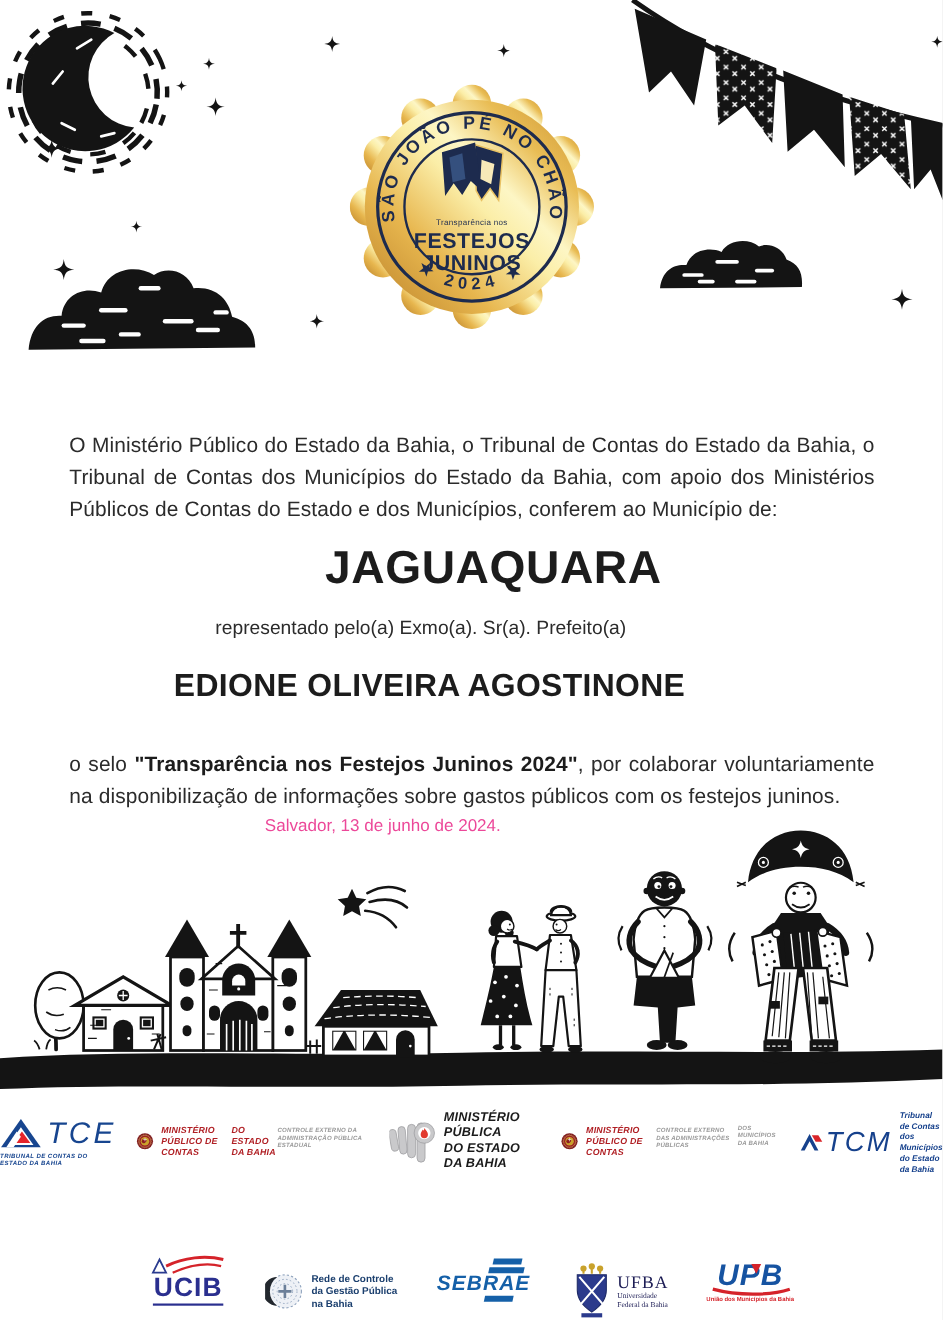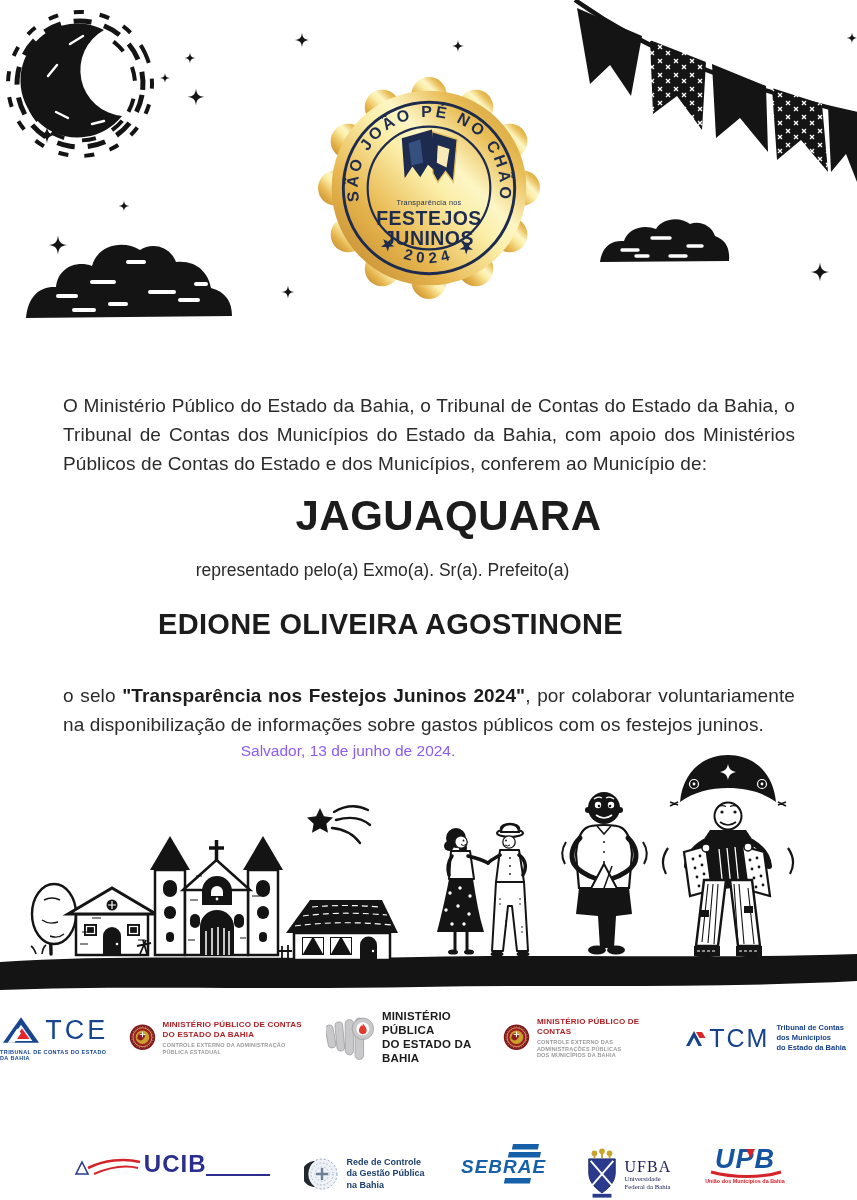--- a/index.html
+++ b/index.html
@@ -28,58 +28,58 @@
   .rep-line{
     position:absolute;left:0;top:560px;width:765px;text-align:center;
     font-size:17.5px;color:#2b2b2b;
   }
   .mayor{
     position:absolute;left:0;top:608px;width:781px;text-align:center;
     font-size:29px;font-weight:800;letter-spacing:.3px;color:#1c1c1c;
   }
   .date-line{
     position:absolute;left:0;top:742px;width:696px;text-align:center;
-    font-size:15.5px;color:#8b5cf6;
+    font-size:15.5px;color:#ec4899;
   }
   
   .village{position:absolute;left:0;top:748px;width:857px;height:252px;}
   
   .logos-row{
     position:absolute;left:0;top:1002px;width:857px;height:72px;
-    display:flex;align-items:center;gap:18px;
+    display:flex;align-items:center;gap:18px;font-style:italic;
   }
   .logo-block{display:flex;align-items:center;gap:7px;}
   
   .tce-wrap{display:flex;flex-direction:column;align-items:center;}
   .tce-top{display:flex;align-items:center;gap:5px;}
   .tce-abbr{font-size:27px;letter-spacing:3px;color:#17458f;font-weight:500;}
   .tce-cap{font-size:5.5px;font-weight:700;color:#17458f;margin-top:3px;letter-spacing:.4px;}
   
-  .mpc-text{display:flex;flex-direction:column;line-height:1.25;}
+  .mpc-text{display:flex;flex-direction:row;line-height:1.25;}
   .mpc-red{font-size:8px;font-weight:800;color:#b01f24;letter-spacing:.2px;}
   .mpc-gray{font-size:5.5px;font-weight:700;color:#9a9a9a;margin-top:2px;letter-spacing:.2px;}
   
   .mp-text{font-size:11.5px;font-weight:800;color:#1b1b1b;line-height:1.2;letter-spacing:.2px;}
   
   .tcm-left{display:flex;flex-direction:row;align-items:center;line-height:0;}
   .tcm-abbr{font-size:25px;letter-spacing:2px;color:#16418c;font-weight:500;line-height:1;}
   .tcm-cap{font-size:7.5px;font-weight:700;color:#16418c;line-height:1.3;}
   
   .apoio-divider{
     position:absolute;left:36px;top:1110px;width:784px;height:16px;
     display:flex;align-items:center;gap:14px;
   }
   .apoio-divider .line{flex:1;height:1.6px;background:#3c3c3c;}
   .apoio-label{font-size:15px;color:#3c3c3c;letter-spacing:.5px;}
   .apoio-row{
     position:absolute;left:0;top:1132px;width:857px;height:64px;
     display:flex;justify-content:center;align-items:center;gap:34px;
   }
   .apoio-item{display:flex;align-items:center;gap:6px;margin-top:20px;}
-  .ucib-wrap{display:flex;flex-direction:row;align-items:flex-end;}
+  .ucib-wrap{display:flex;flex-direction:column;align-items:center;}
   .rede-text{font-size:9px;font-weight:800;color:#1b3f6e;line-height:1.25;}
   .ufba-text{font-family:"Liberation Serif", serif;color:#1d1d55;line-height:1.1;}
   .ufba-abbr{font-size:16px;letter-spacing:1px;}
   .ufba-cap{font-size:6.8px;}
 </style>
 </head>
 <body>
 
 <div class="page">
 

